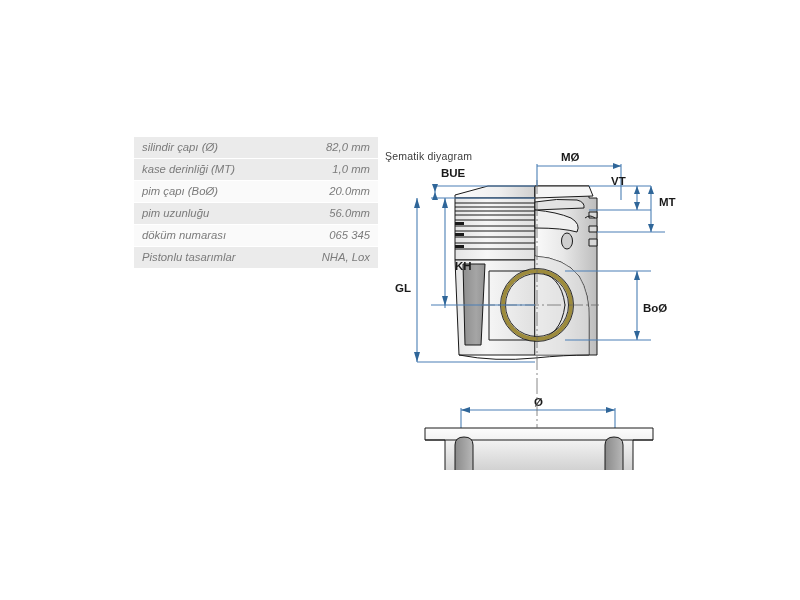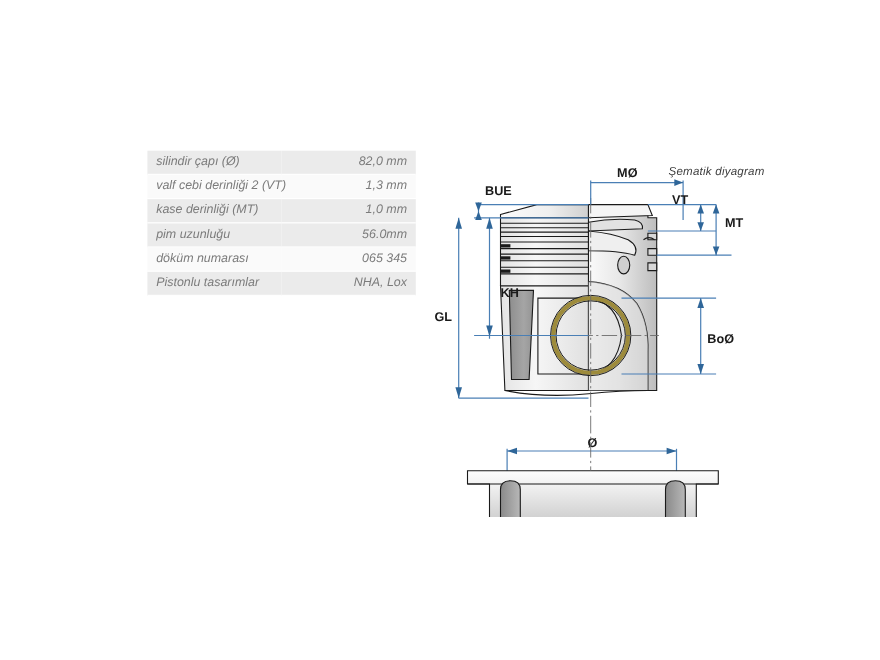--- a/index.html
+++ b/index.html
@@ -49,25 +49,24 @@
     left: 385px;
     top: 140px;
     width: 310px;
     height: 330px;
   }
   #diagram-title {
     position: absolute;
     left: 0;
     top: 10px;
     width: 310px;
-    text-align: right;
+    text-align: left;
     font-size: 10.5px;
     color: #3d3d3d;
     letter-spacing: .2px;
-    font-style: italic;
   }
   #diagram svg { position: absolute; left: 0; top: 0; }
 
   .dim-label {
     font-family: "Liberation Sans", sans-serif;
     font-size: 11.5px;
     font-weight: bold;
     fill: #1a1a1a;
   }
 </style>
@@ -75,27 +74,27 @@
 <body>
 
 <div id="page">
 
   <table id="spec-table">
     <tbody>
       <tr class="odd">
         <td class="label">silindir çapı (Ø)</td>
         <td class="value">82,0 mm</td>
       </tr>
-      <tr class="even">
-        <td class="label">valf cebi derinliği 2 (VT)</td>
-        <td class="value">1,3 mm</td>
-      </tr>
       <tr class="odd">
         <td class="label">kase derinliği (MT)</td>
         <td class="value">1,0 mm</td>
+      </tr>
+      <tr class="even">
+        <td class="label">pim çapı (BoØ)</td>
+        <td class="value">20.0mm</td>
       </tr>
       <tr class="odd">
         <td class="label">pim uzunluğu</td>
         <td class="value">56.0mm</td>
       </tr>
       <tr class="even">
         <td class="label">döküm numarası</td>
         <td class="value">065 345</td>
       </tr>
       <tr class="odd">

